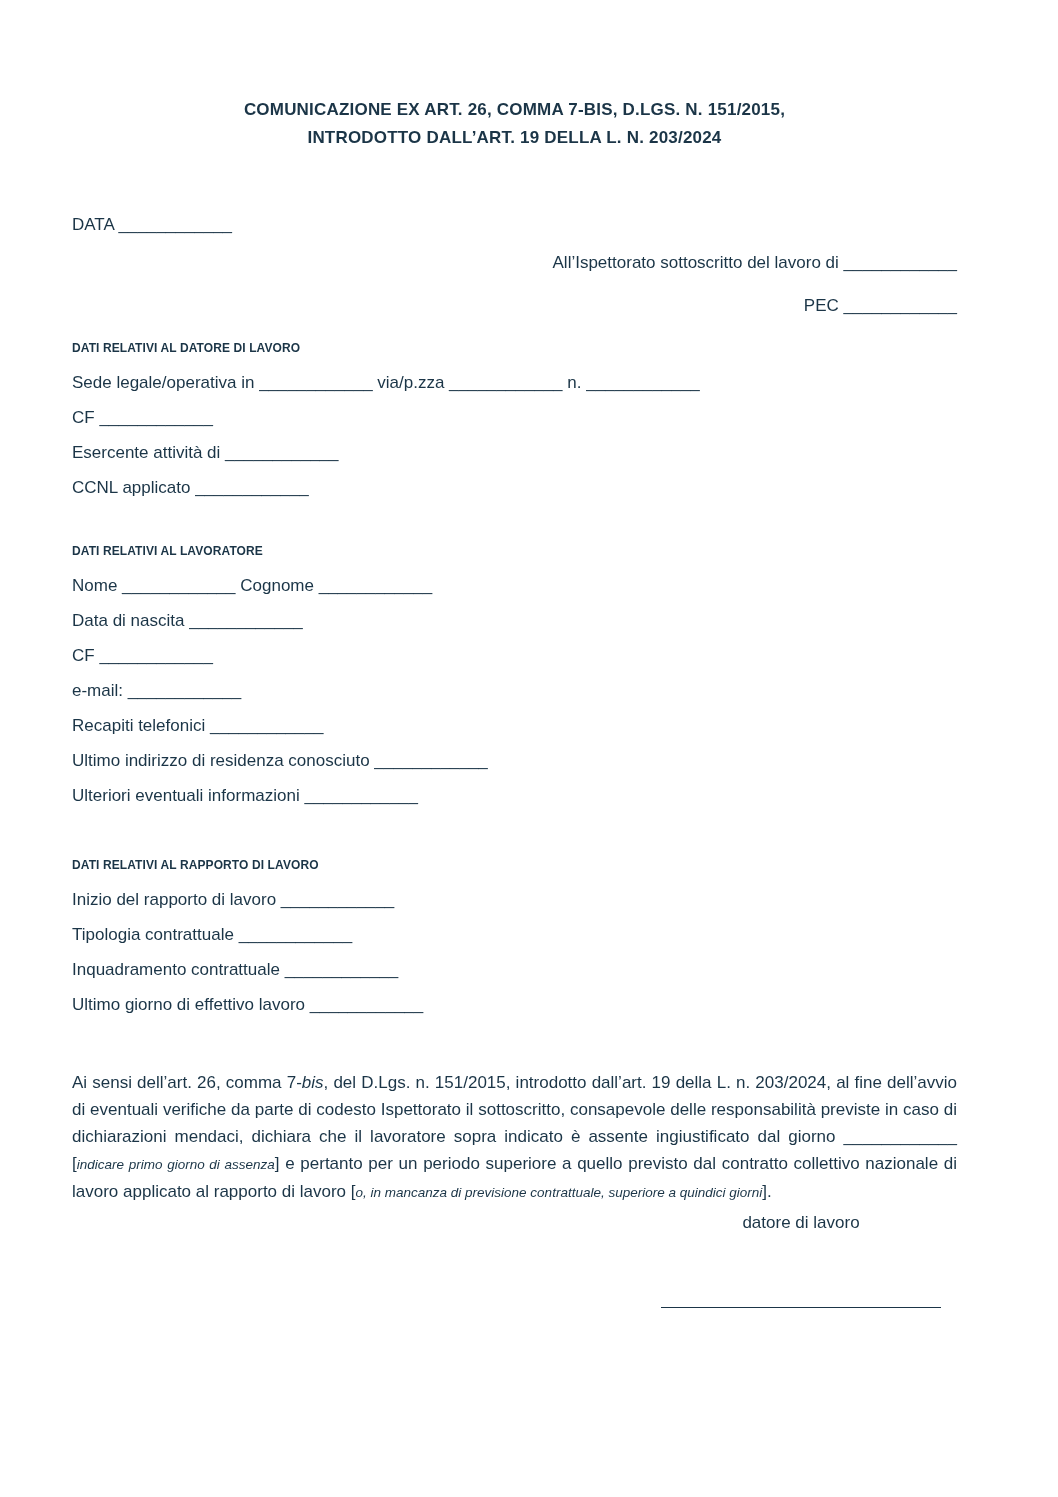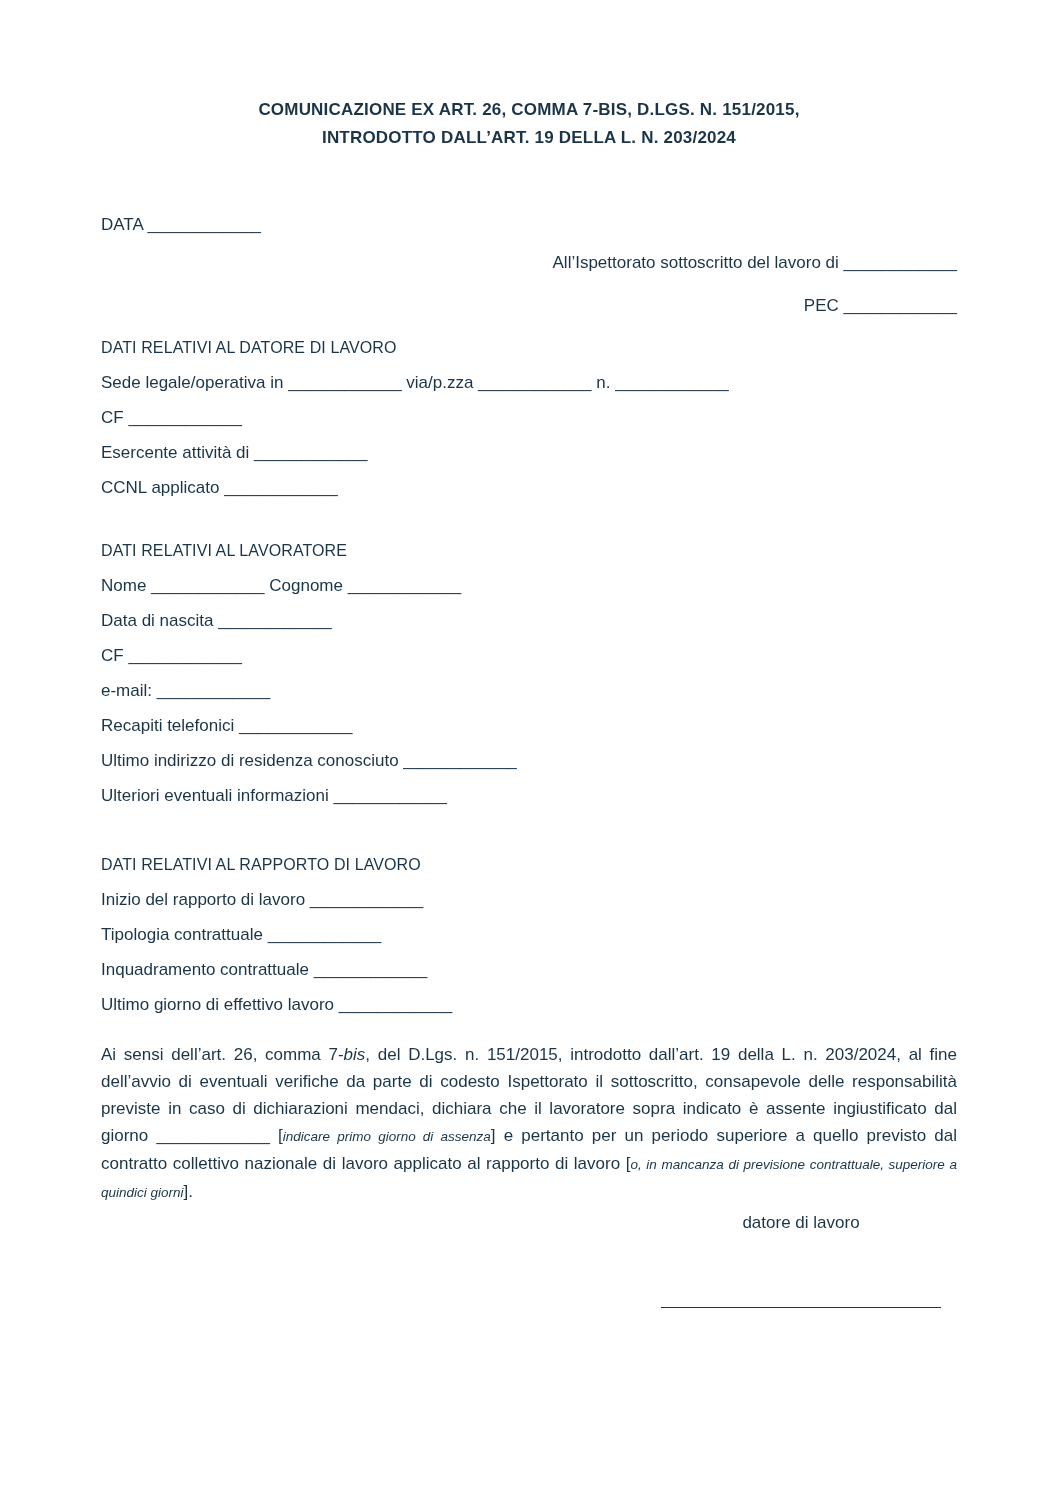--- a/index.html
+++ b/index.html
@@ -11,54 +11,54 @@
   .page {
     position: relative;
     width: 1058px;
     height: 1497px;
     margin: 0 auto;
     background: #ffffff;
     color: #1b3547;
     font-family: "Liberation Sans", "DejaVu Sans", sans-serif;
     font-size: 17px;
     box-sizing: border-box;
-    padding: 100px 101px 0 101px;
+    padding: 100px 101px 0 72px;
     overflow: hidden;
   }
   p { margin: 0; }
 
   .title-line {
     font-weight: 700;
     text-align: center;
     line-height: 20px;
     letter-spacing: 0.2px;
   }
   .title-line.second { margin-top: 8px; }
 
   .line { line-height: 22px; }
   .date-line { margin-top: 66px; }
   .right { text-align: right; }
   .recipient-line { margin-top: 16px; }
   .pec-line { margin-top: 21px; }
 
   .section-heading {
-    font-size: 16px;
-    font-weight: 400;
+    font-size: 12px;
+    font-weight: 700;
     line-height: 22px;
     margin: 0;
     letter-spacing: 0.1px;
   }
   .section-heading.first { margin-top: 20px; }
   .section-heading.gap { margin-top: 41px; }
   .section-heading.gap2 { margin-top: 47px; }
 
   .row { margin-top: 13px; line-height: 22px; }
 
   .declaration {
-    margin-top: 25px;
+    margin-top: 53px;
     text-align: justify;
     line-height: 27px;
   }
   .italic-note {
     font-style: italic;
     font-size: 13.5px;
   }
   .bis { font-style: italic; }
 
   .signature-block {

